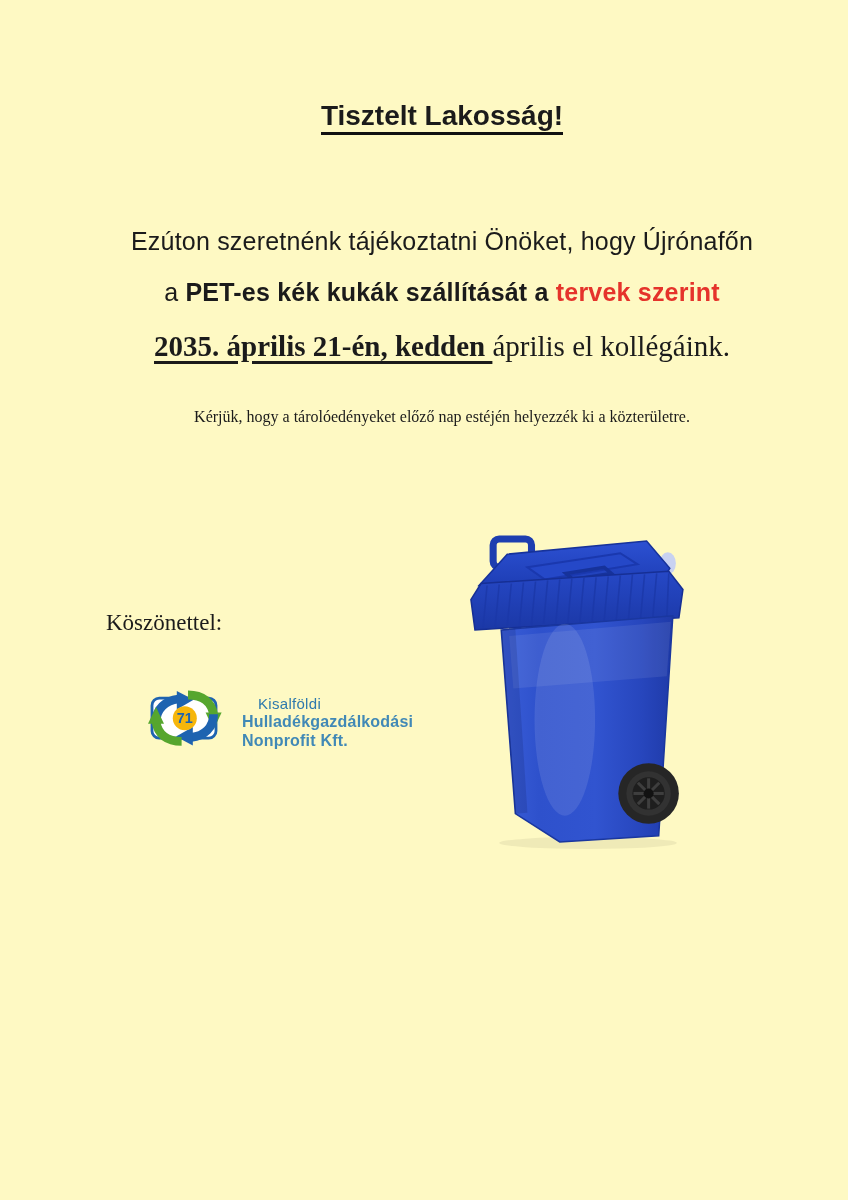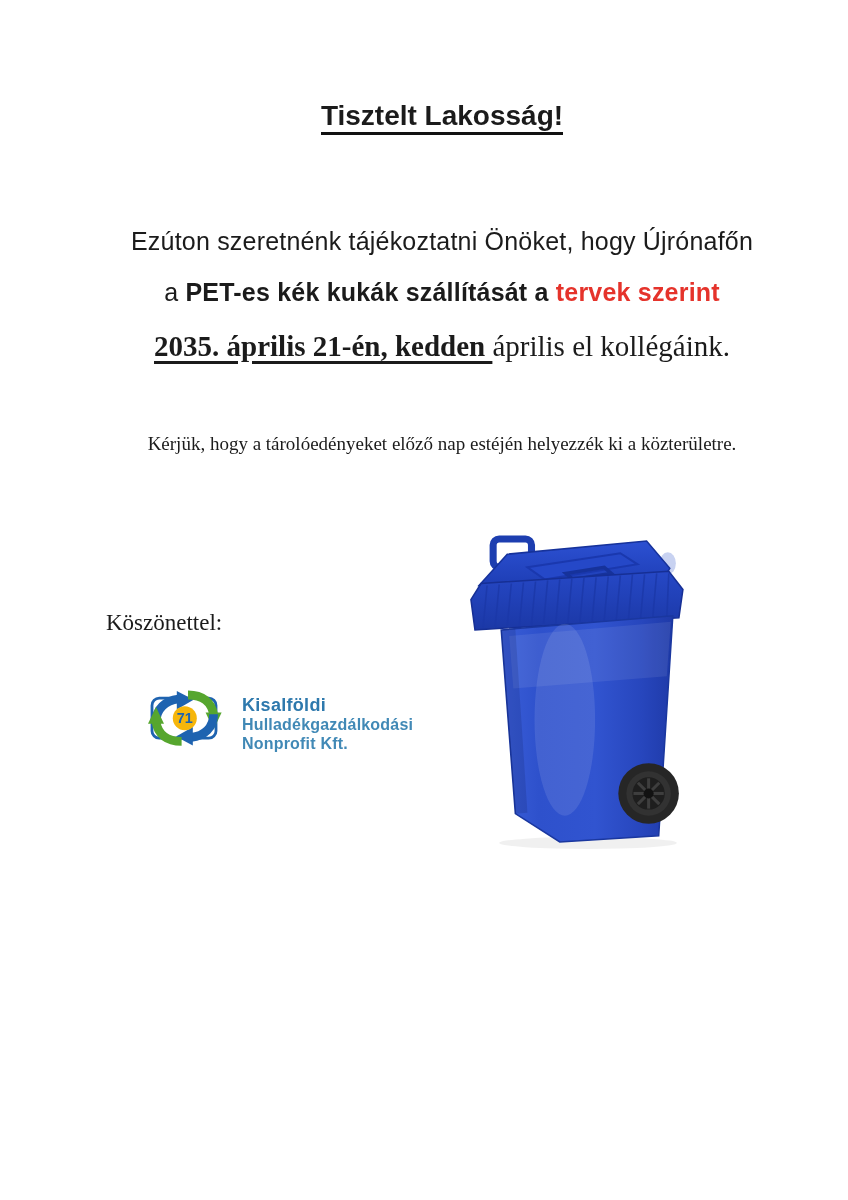--- a/index.html
+++ b/index.html
@@ -1,42 +1,42 @@
 <!DOCTYPE html>
 <html><head>
 <meta charset="utf-8">
 <style>
   * { margin:0; padding:0; box-sizing:border-box; }
   html,body { background:#e8e8e8; }
   .page {
     position:relative;
     width:848px; height:1200px;
     margin:0 auto;
-    background:#ffffff;
+    background:#fef9c3;
     font-family:"Liberation Sans", sans-serif;
     color:#1b1b1b;
     overflow:hidden;
   }
   .centerband { position:absolute; left:36px; width:812px; text-align:center; }
   .title { top:100px; font-size:28px; font-weight:bold; }
   .title .u-title { border-bottom:3px solid #111; padding-bottom:1px; }
   .sansline { font-size:25px; letter-spacing:0.2px; }
   .line1 { top:227px; }
   .line2 { top:278px; }
   .bold { font-weight:bold; }
   .red  { color:#e5332b; font-weight:bold; }
   .serif { font-family:"Liberation Serif", serif; }
   .dateline { top:330px; font-size:29px; }
   .dateline .dbold { font-weight:bold; text-decoration:underline; text-decoration-thickness:2.5px; text-underline-offset:5px; }
-  .request { top:433px; font-size:19px; }
+  .request { top:408px; font-size:16px; }
   .closing { position:absolute; left:106px; top:610px; font-size:23px; }
   .logo { position:absolute; left:148px; top:682px; display:flex; align-items:flex-start; }
   .logo-emblem { width:80px; height:74px; }
   .logo-text { margin-left:14px; margin-top:13px; line-height:1.18; }
-  .logo-name  { font-size:18px; font-weight:bold; color:#2e79ad; letter-spacing:0.3px; }
+  .logo-name  { font-size:15px; font-weight:normal; color:#2e79ad; letter-spacing:0.3px;margin-left:16px; }
   .logo-sub   { font-size:16px; font-weight:bold; color:#4189b6; letter-spacing:0.2px; }
   .bin-photo { position:absolute; left:468px; top:533px; width:234px; height:318px; }
 </style>
 </head>
 <body>
 
 <div class="page">
 
   <div class="centerband title">
     <span class="u-title">Tisztelt Lakosság!</span>

